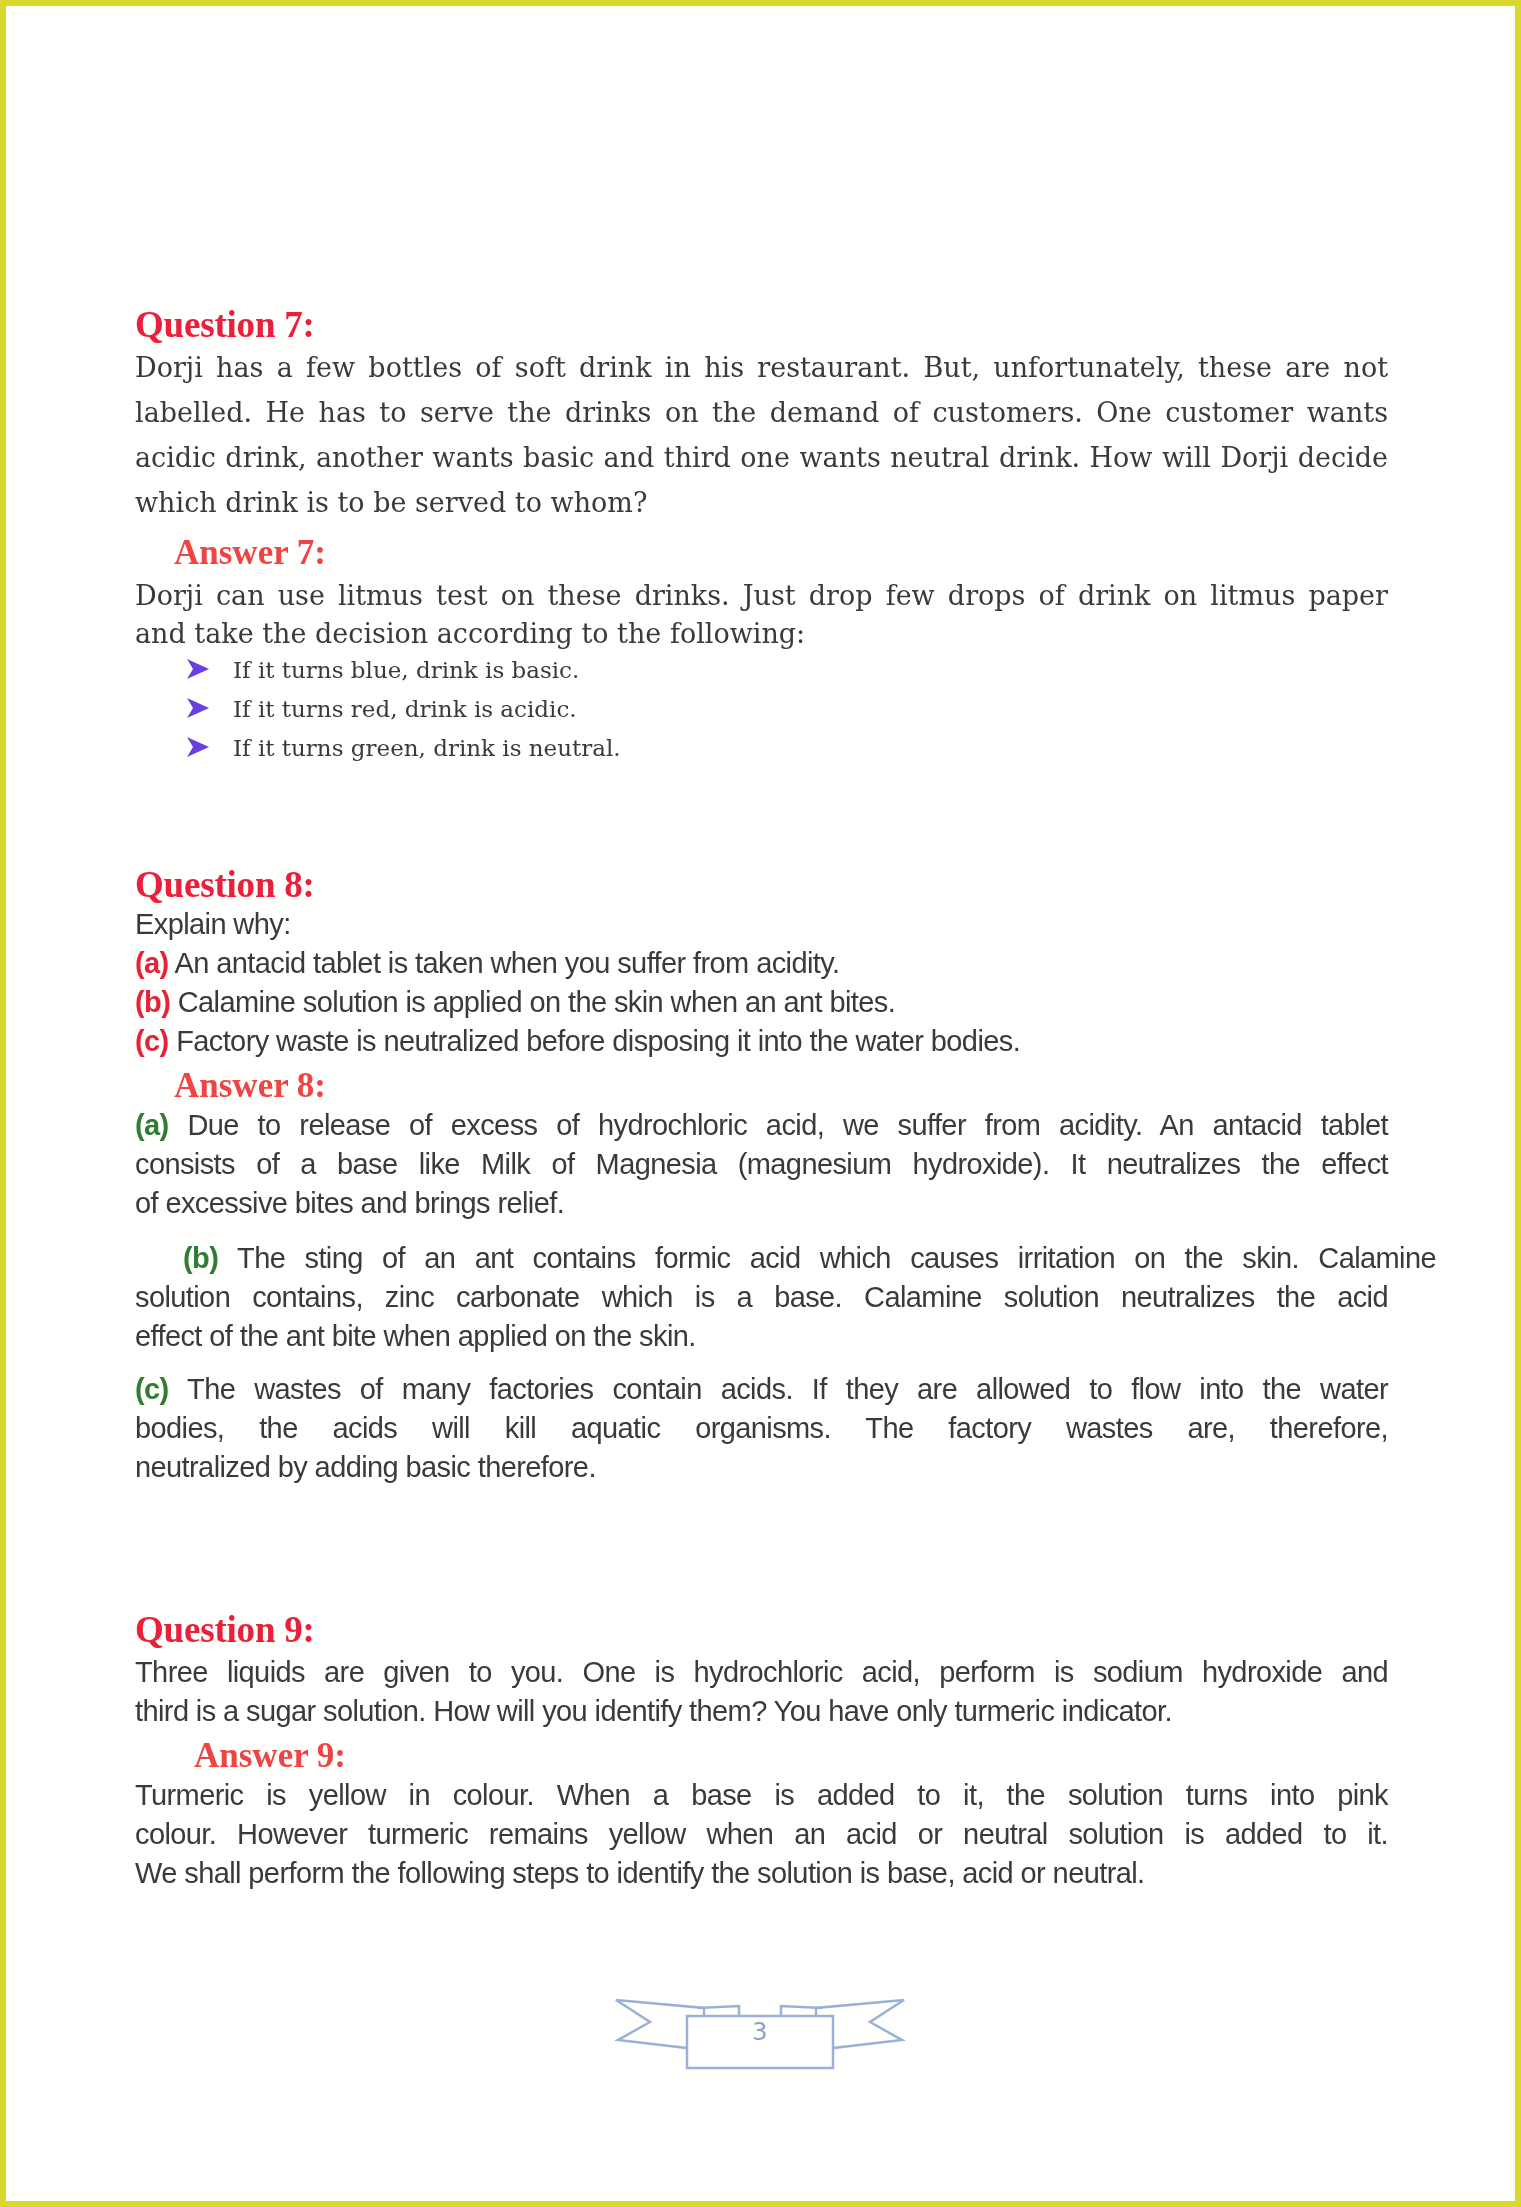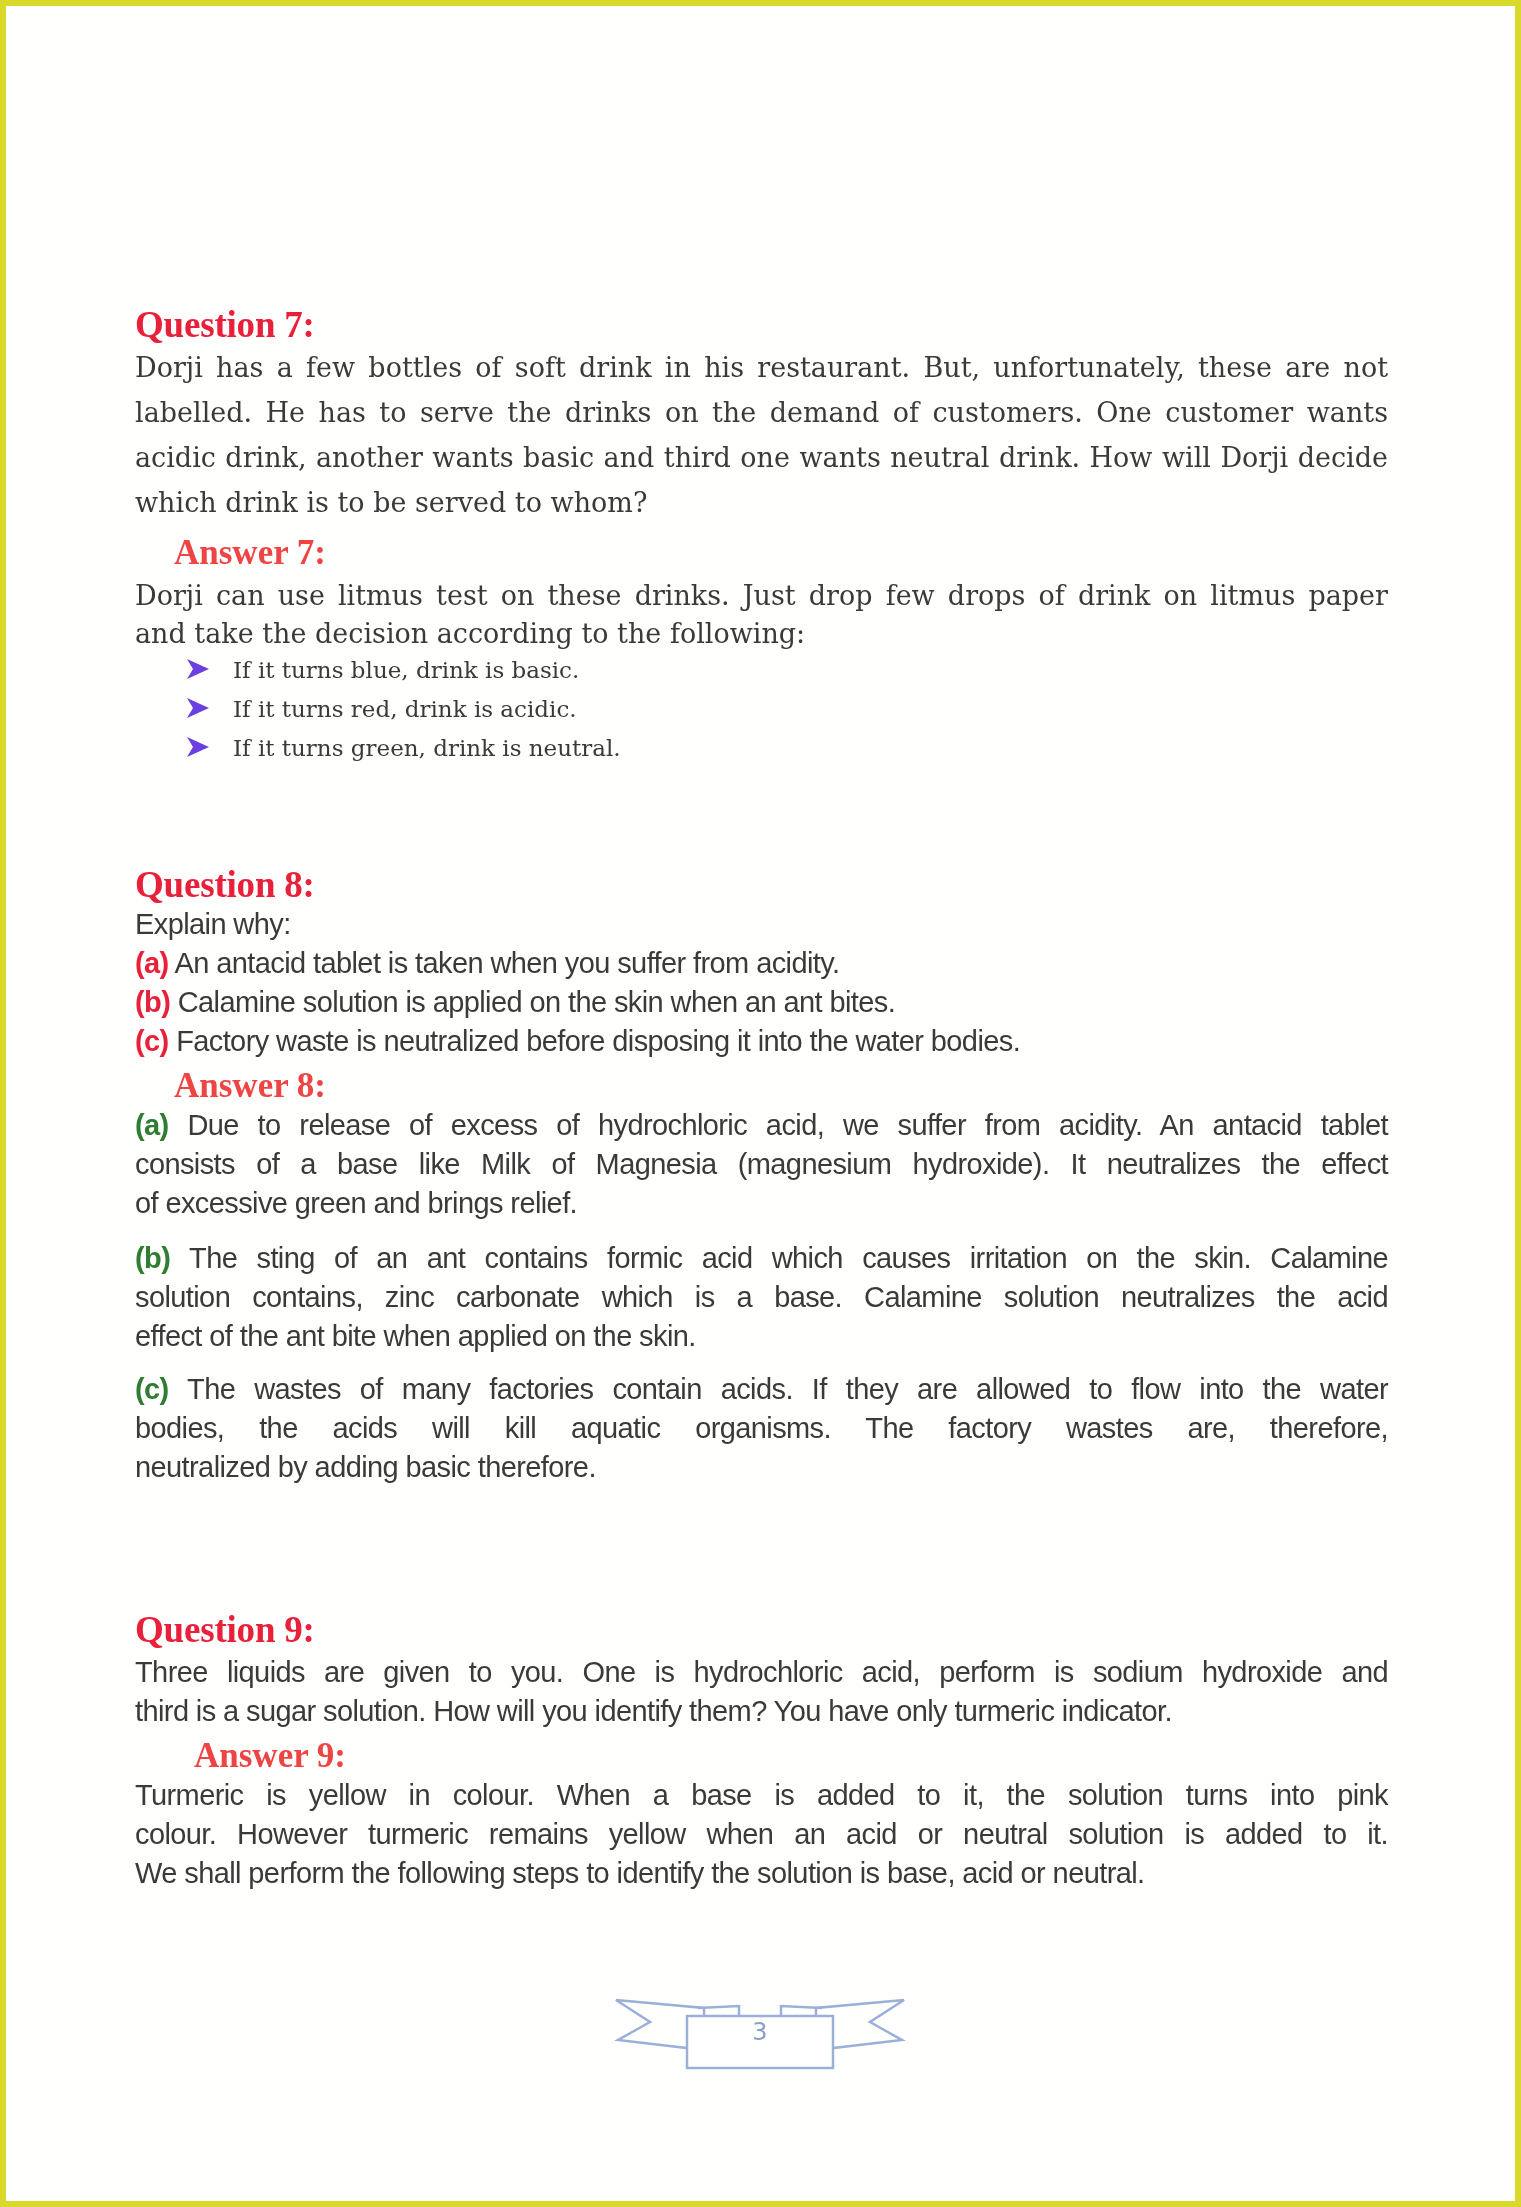--- a/index.html
+++ b/index.html
@@ -75,23 +75,23 @@
   <div class="abs qhead" style="top:863px;">Question 8:</div>
   <div class="line cond" style="top:908px;">Explain why:</div>
   <div class="line cond" style="top:947px;"><span class="mark-red">(a)</span> <span>An antacid tablet is taken when you suffer from acidity.</span></div>
   <div class="line cond" style="top:986px;"><span class="mark-red">(b)</span> <span>Calamine solution is applied on the skin when an ant bites.</span></div>
   <div class="line cond" style="top:1025px;"><span class="mark-red">(c)</span> <span>Factory waste is neutralized before disposing it into the water bodies.</span></div>
 
   <div class="abs ahead" style="top:1066px;">Answer 8:</div>
 
   <div class="line cond just" style="top:1109px;"><span class="mark-green">(a)</span> <span>Due to release of excess of hydrochloric acid, we suffer from acidity. An antacid tablet</span></div>
   <div class="line cond just" style="top:1148px;">consists of a base like Milk of Magnesia (magnesium hydroxide). It neutralizes the effect</div>
-  <div class="line cond" style="top:1187px;">of excessive green and brings relief.</div>
+  <div class="line cond" style="top:1187px;">of excessive bites and brings relief.</div>
 
-  <div class="line cond just" style="top:1242px;"><span class="mark-green">(b)</span> <span>The sting of an ant contains formic acid which causes irritation on the skin. Calamine</span></div>
+  <div class="line cond just" style="top:1242px;margin-left:48px;"><span class="mark-green">(b)</span> <span>The sting of an ant contains formic acid which causes irritation on the skin. Calamine</span></div>
   <div class="line cond just" style="top:1281px;">solution contains, zinc carbonate which is a base. Calamine solution neutralizes the acid</div>
   <div class="line cond" style="top:1320px;">effect of the ant bite when applied on the skin.</div>
 
   <div class="line cond just" style="top:1373px;"><span class="mark-green">(c)</span> <span>The wastes of many factories contain acids. If they are allowed to flow into the water</span></div>
   <div class="line cond just" style="top:1412px;">bodies, the acids will kill aquatic organisms. The factory wastes are, therefore,</div>
   <div class="line cond" style="top:1451px;">neutralized by adding basic therefore.</div>
 
   <div class="abs qhead" style="top:1608px;">Question 9:</div>
   <div class="line cond just" style="top:1656px;">Three liquids are given to you. One is hydrochloric acid, perform is sodium hydroxide and</div>
   <div class="line cond" style="top:1695px;">third is a sugar solution. How will you identify them? You have only turmeric indicator.</div>

